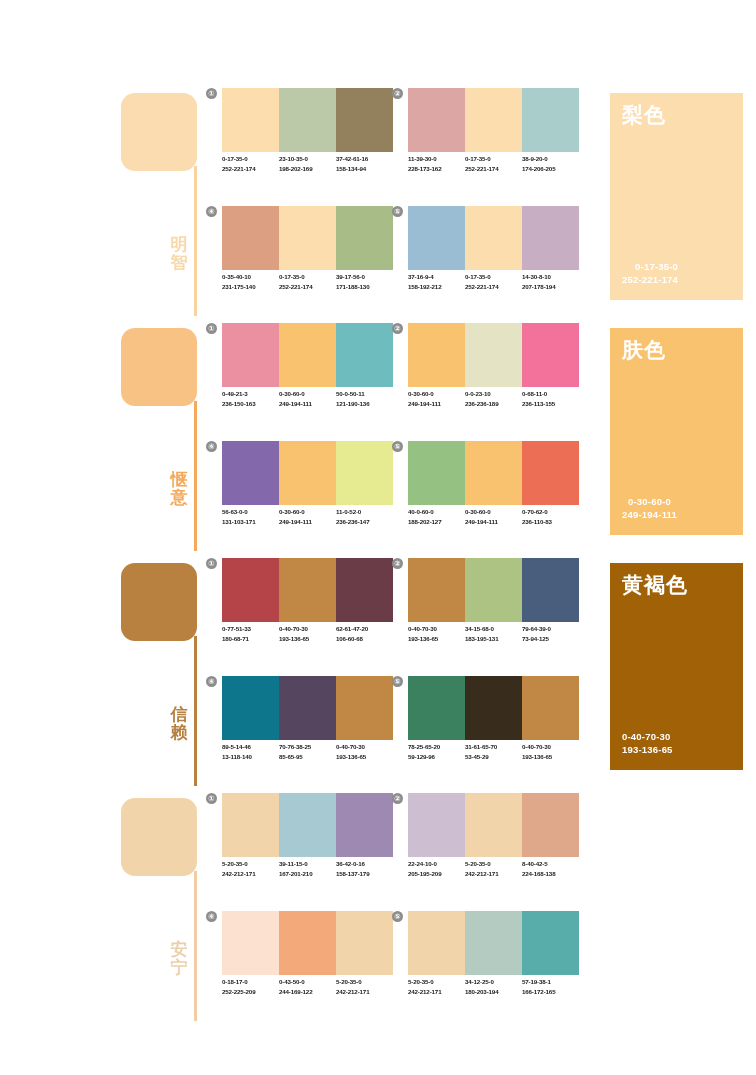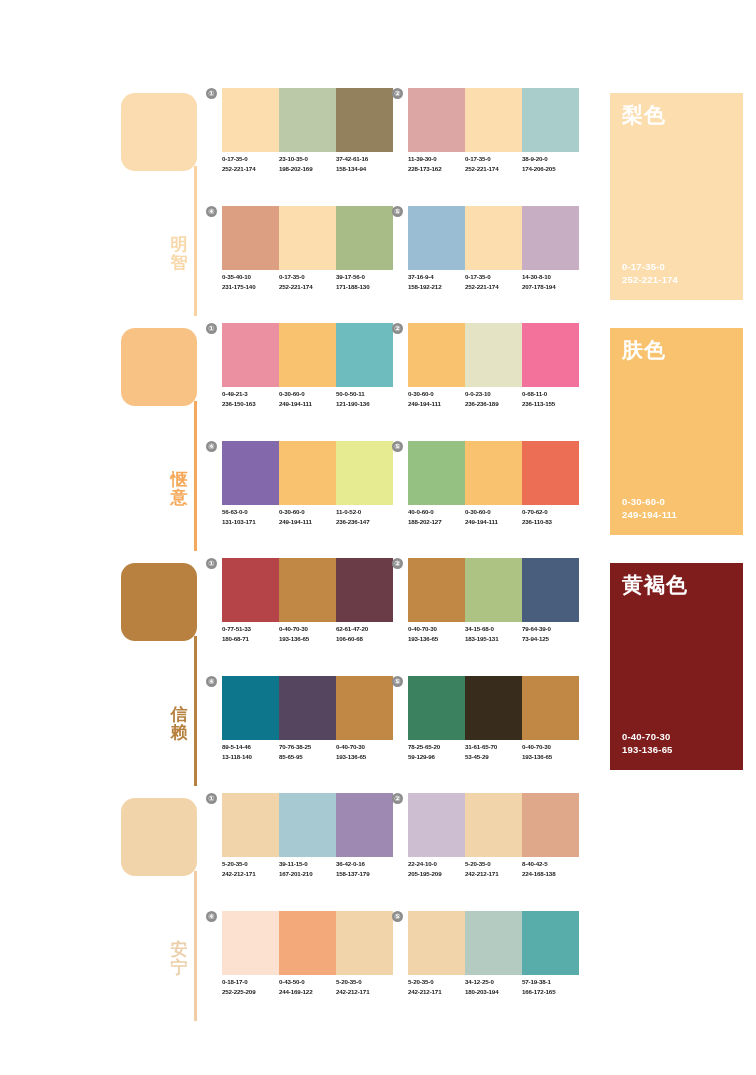--- a/index.html
+++ b/index.html
@@ -128,21 +128,21 @@
 
   
   .named-panel {
     position: absolute;
     left: 610px;
     width: 133px;
     height: 207px;
     overflow: hidden;
   }
   .named-panel[data-np="0"] { top: 93px; }
-  .named-panel[data-np="1"] { top: 328px; }
+  .named-panel[data-np="1"] { top: 328px; text-align: center; }
   .named-panel[data-np="2"] { top: 563px; }
   .named-panel[data-np="3"] { top: 798px; }
 
   .named-title {
     position: absolute;
     left: 12px;
     top: 10px;
     color: #ffffff;
     font-size: 21px;
     font-weight: bold;
@@ -254,21 +254,21 @@
             <span class="cmyk">0-17-35-0</span>
             <span class="rgb">252-221-174</span>
           </div>
           <div class="code-cell">
             <span class="cmyk">14-30-8-10</span>
             <span class="rgb">207-178-194</span>
           </div>
         </div>
       </div>
     </div>
-    <div class="named-panel" data-np="0" style="background: rgb(252, 221, 174);">
+    <div class="named-panel" data-np="0" style="background: rgb(252, 221, 174); text-align: right;">
       <div class="named-title">梨色</div>
       <div class="named-codes">
         <span>0-17-35-0</span>
         <span>252-221-174</span>
       </div>
     </div>
     <div class="mood-row" data-row="1">
       <div class="base-chip" style="background: rgb(249, 194, 133);"></div>
       <div class="mood-stem" style="background: rgb(244, 169, 92);"></div>
       <div class="mood-label" style="color: rgb(245, 169, 88);">
@@ -460,21 +460,21 @@
             <span class="cmyk">31-61-65-70</span>
             <span class="rgb">53-45-29</span>
           </div>
           <div class="code-cell">
             <span class="cmyk">0-40-70-30</span>
             <span class="rgb">193-136-65</span>
           </div>
         </div>
       </div>
     </div>
-    <div class="named-panel" data-np="2" style="background: #7f1d1d;">
+    <div class="named-panel" data-np="2" style="background: #a16207;">
       <div class="named-title">黄褐色</div>
       <div class="named-codes">
         <span>0-40-70-30</span>
         <span>193-136-65</span>
       </div>
     </div>
     <div class="mood-row" data-row="3">
       <div class="base-chip" style="background: rgb(242, 212, 171);"></div>
       <div class="mood-stem" style="background: rgb(240, 205, 164);"></div>
       <div class="mood-label" style="color: rgb(236, 208, 172);">

